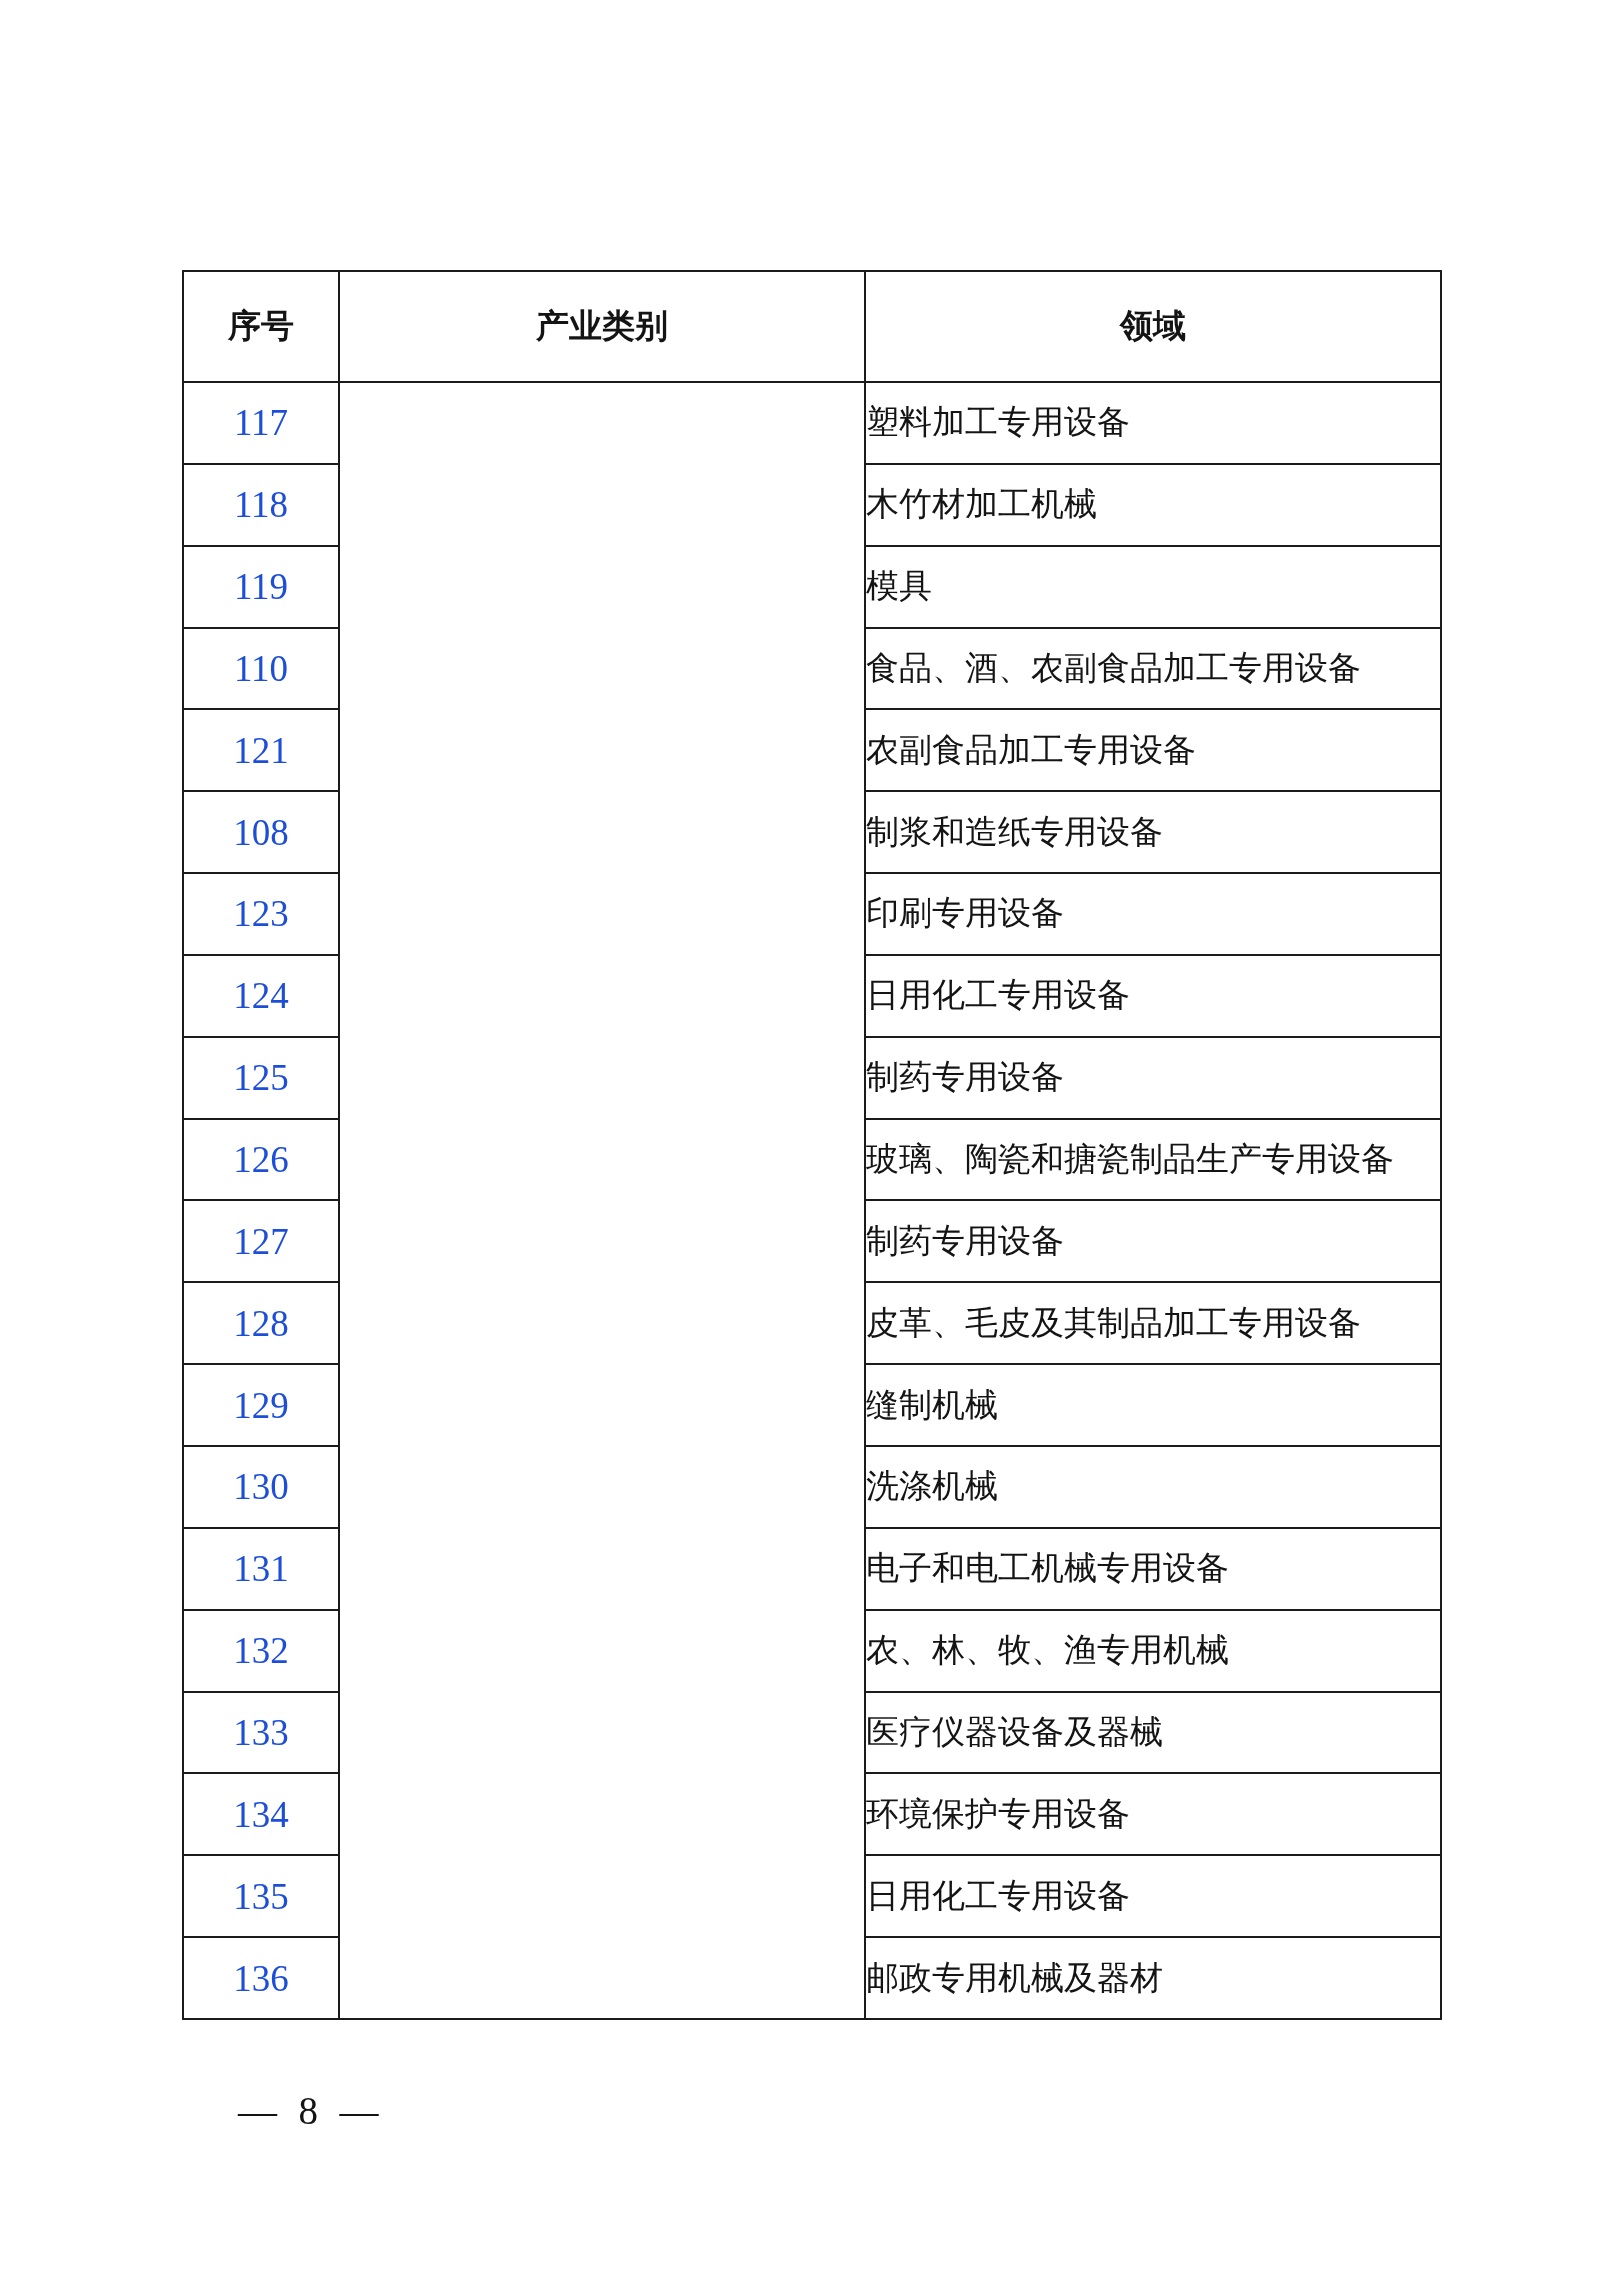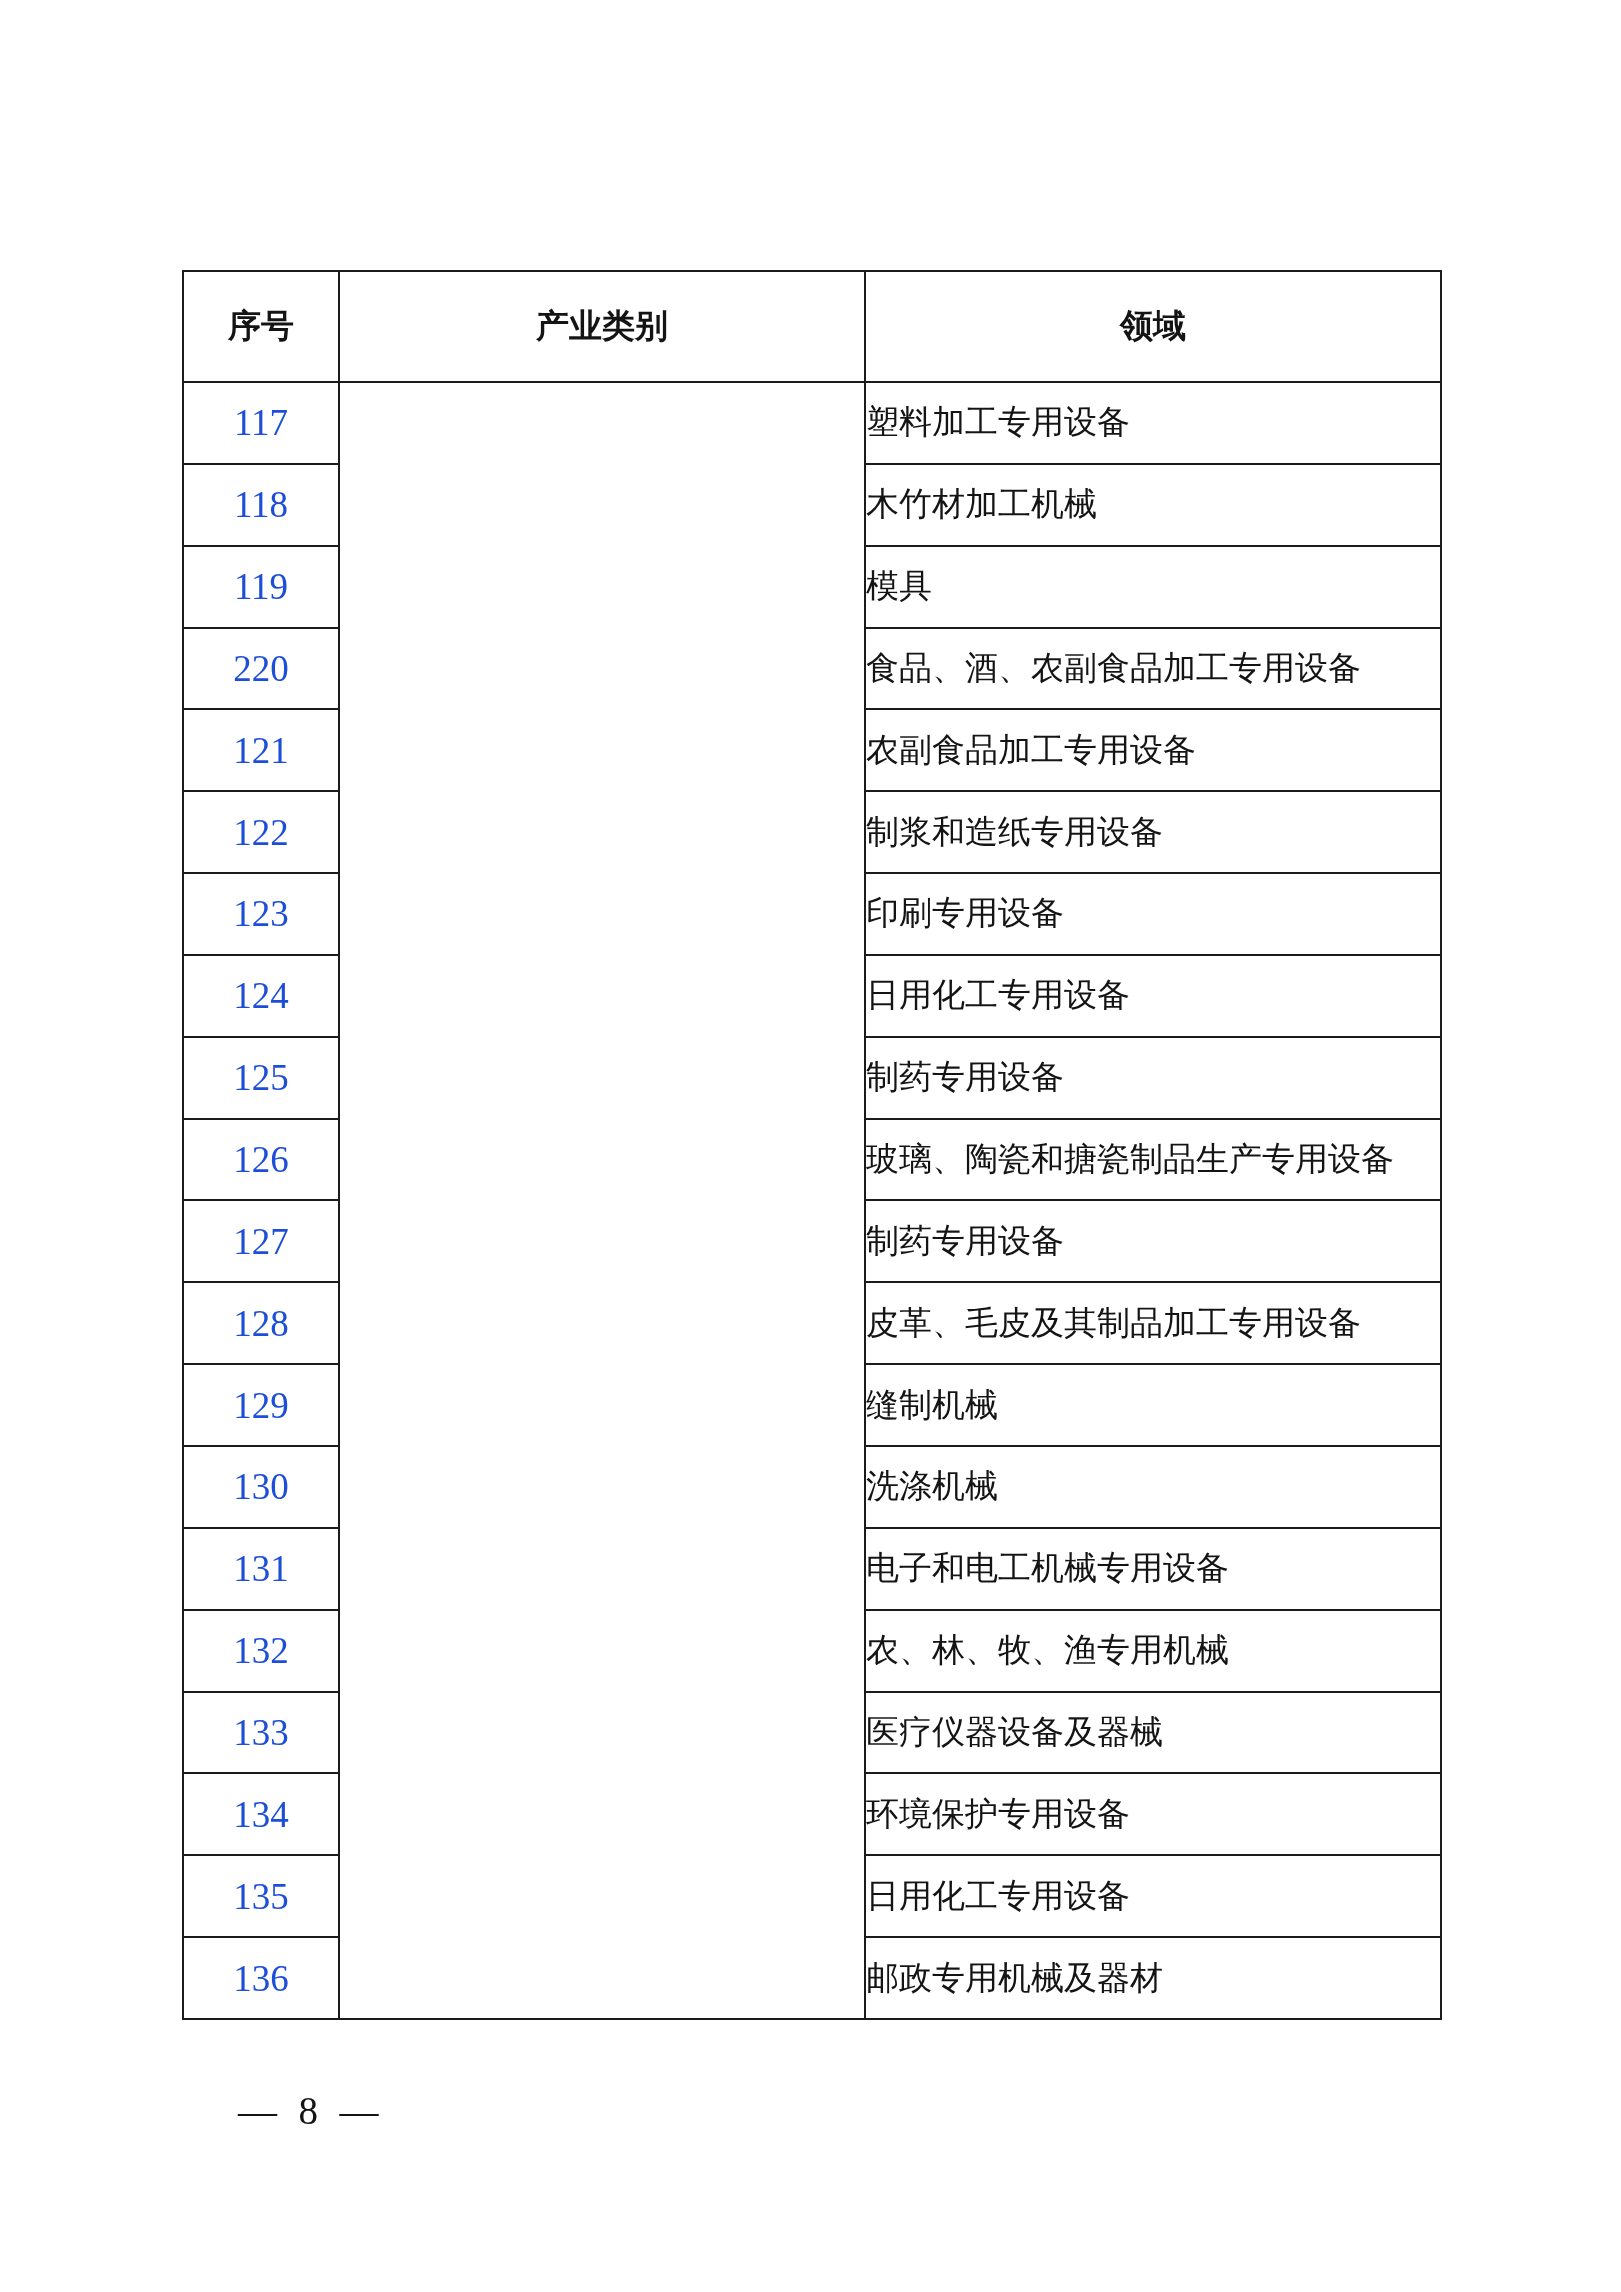--- a/index.html
+++ b/index.html
@@ -99,31 +99,31 @@
       <td class="num-cell">118</td>
       <td class="field-cell">木竹材加工机械</td>
     </tr>
 
     <tr>
       <td class="num-cell">119</td>
       <td class="field-cell">模具</td>
     </tr>
 
     <tr>
-      <td class="num-cell">220</td>
+      <td class="num-cell">110</td>
       <td class="field-cell">食品、酒、农副食品加工专用设备</td>
     </tr>
 
     <tr>
       <td class="num-cell">121</td>
       <td class="field-cell">农副食品加工专用设备</td>
     </tr>
 
     <tr>
-      <td class="num-cell">122</td>
+      <td class="num-cell">108</td>
       <td class="field-cell">制浆和造纸专用设备</td>
     </tr>
 
     <tr>
       <td class="num-cell">123</td>
       <td class="field-cell">印刷专用设备</td>
     </tr>
 
     <tr>
       <td class="num-cell">124</td>

